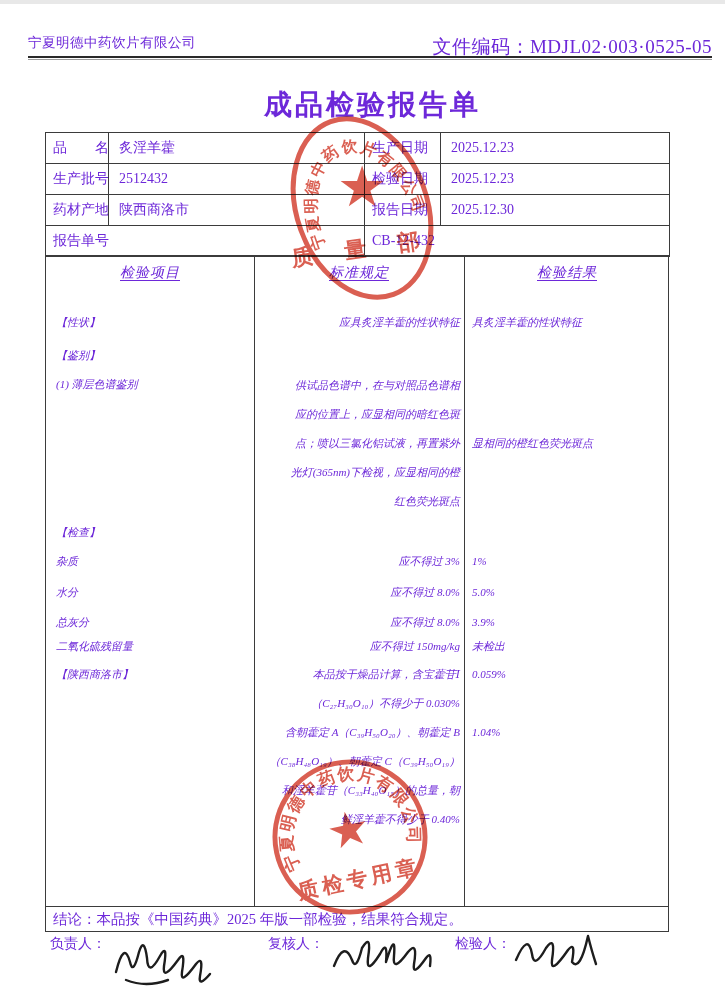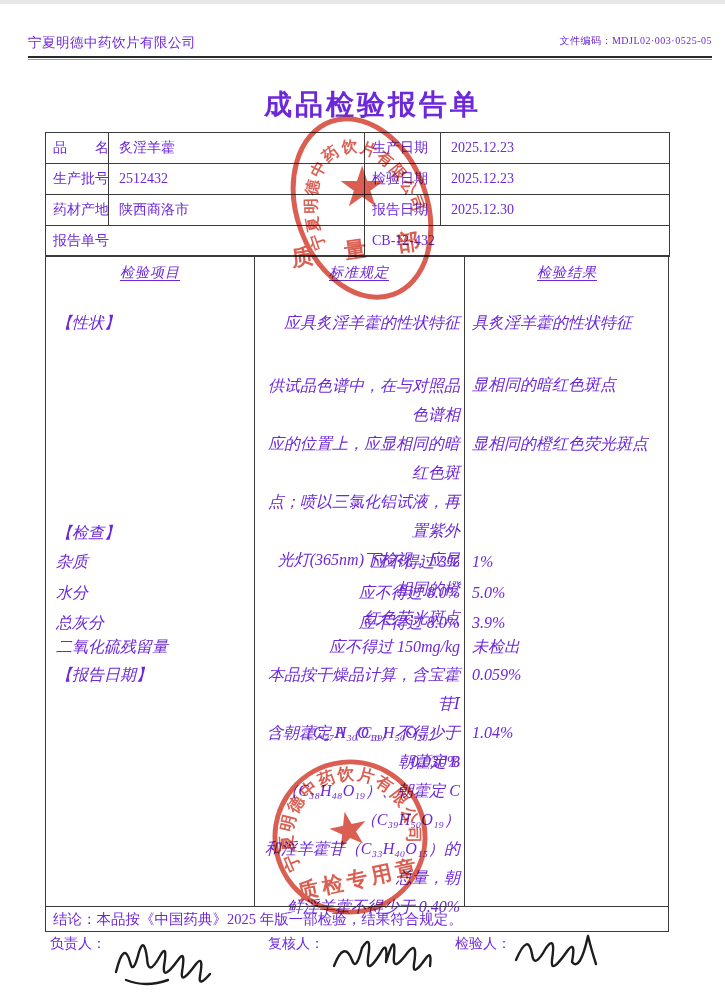--- a/index.html
+++ b/index.html
@@ -1,35 +1,35 @@
 <!DOCTYPE html>
 <html><head>
 <meta charset="utf-8">
 <style>
   html,body{margin:0;padding:0;background:#e8e8e8;}
   .page{position:relative;width:725px;height:1000px;background:#ffffff;margin:4px auto;
         font-family:"Liberation Serif","DejaVu Serif",serif;color:#6d28d9;overflow:hidden;}
   .abs{position:absolute;}
   
   .hdr-company{left:28px;top:30px;font-size:13.5px;letter-spacing:.5px;}
-  .hdr-code{right:13px;top:30px;font-size:10px;letter-spacing:.5px;}
+  .hdr-code{right:13px;top:30px;font-size:19px;letter-spacing:.5px;}
   .hdr-rule{left:28px;top:52px;width:684px;height:1px;border-top:2px solid #2a2a2a;border-bottom:1px solid #9c9c9c;}
   
   .title{left:0;right:0;top:82px;text-align:center;font-size:28px;font-weight:bold;letter-spacing:3px;padding-left:20px;}
   
   table.info{position:absolute;left:45px;top:128px;width:624px;border-collapse:collapse;table-layout:fixed;}
   table.info td{border:1px solid #3b3b3b;height:30px;font-size:14px;padding:0 0 0 7px;white-space:nowrap;overflow:hidden;}
   table.info td.val{padding-left:10px;}
   
   .main-table{left:45px;top:251px;width:624px;height:652px;border:1px solid #3b3b3b;box-sizing:border-box;font-style:italic;}
   .vline{position:absolute;top:0;bottom:0;width:1px;background:#3b3b3b;}
   .v1{left:208px;} .v2{left:418px;}
   .mt-hdr{position:absolute;top:8px;font-size:14px;letter-spacing:1px;text-decoration:underline;text-underline-offset:3px;text-align:center;}
   .h1{left:0;width:208px;} .h2{left:208px;width:210px;} .h3{left:418px;width:206px;}
-  .cell{position:absolute;font-size:16px;white-space:pre-line;line-height:29px;}
+  .cell{position:absolute;font-size:11px;white-space:pre-line;line-height:29px;}
   .c1{left:10px;width:192px;} .c2{left:216px;width:198px;text-align:right;} .c3{left:426px;width:192px;}
   
   .conclusion{left:45px;top:902px;width:624px;height:26px;border:1px solid #3b3b3b;box-sizing:border-box;
               font-size:14.5px;line-height:24px;padding-left:7px;}
   .sig-label{top:931px;font-size:14px;text-align:center;}
   .sig-svg{pointer-events:none;}
   .sig-svg path{fill:none;stroke:#1d1d1d;stroke-width:2.4;stroke-linecap:round;stroke-linejoin:round;}
   
   .stamp{pointer-events:none;opacity:.82;mix-blend-mode:multiply;}
   .stamp text{fill:#d23b2b;}
@@ -84,48 +84,49 @@
     <div class="vline v2"></div>
 
     <div class="mt-hdr h1">检验项目</div>
     <div class="mt-hdr h2">标准规定</div>
     <div class="mt-hdr h3">检验结果</div>
 
     <div class="cell c1" style="top:52px">【性状】</div>
     <div class="cell c2" style="top:52px">应具炙淫羊藿的性状特征</div>
     <div class="cell c3" style="top:52px">具炙淫羊藿的性状特征</div>
 
+    <div class="cell c1" style="top:85px">【鉴别】</div>
 
+    <div class="cell c1" style="top:114px">(1) 薄层色谱鉴别</div>
     <div class="cell c2" style="top:115px">供试品色谱中，在与对照品色谱相
 应的位置上，应显相同的暗红色斑
 点；喷以三氯化铝试液，再置紫外
 光灯(365nm)下检视，应显相同的橙
 红色荧光斑点</div>
-    <div class="cell c3" style="top:114px">显相同的暗红色斑点</div>
     <div class="cell c3" style="top:173px">显相同的橙红色荧光斑点</div>
 
     <div class="cell c1" style="top:262px">【检查】</div>
 
     <div class="cell c1" style="top:291px">杂质</div>
     <div class="cell c2" style="top:291px">应不得过 3%</div>
     <div class="cell c3" style="top:291px">1%</div>
 
     <div class="cell c1" style="top:322px">水分</div>
     <div class="cell c2" style="top:322px">应不得过 8.0%</div>
     <div class="cell c3" style="top:322px">5.0%</div>
 
     <div class="cell c1" style="top:352px">总灰分</div>
     <div class="cell c2" style="top:352px">应不得过 8.0%</div>
     <div class="cell c3" style="top:352px">3.9%</div>
 
     <div class="cell c1" style="top:376px">二氧化硫残留量</div>
     <div class="cell c2" style="top:376px">应不得过 150mg/kg</div>
     <div class="cell c3" style="top:376px">未检出</div>
 
-    <div class="cell c1" style="top:404px">【报告日期】</div>
+    <div class="cell c1" style="top:404px">【陕西商洛市】</div>
     <div class="cell c2" style="top:404px">本品按干燥品计算，含宝藿苷Ⅰ
 （C₂₇H₃₀O₁₀）不得少于 0.030%</div>
     <div class="cell c2" style="top:462px">含朝藿定 A（C₃₉H₅₀O₂₀）、朝藿定 B
 （C₃₈H₄₈O₁₉）、朝藿定 C（C₃₉H₅₀O₁₉）
 和淫羊藿苷（C₃₃H₄₀O₁₅）的总量，朝
 鲜淫羊藿不得少于 0.40%</div>
     <div class="cell c3" style="top:404px">0.059%</div>
     <div class="cell c3" style="top:462px">1.04%</div>
   </div>
 

